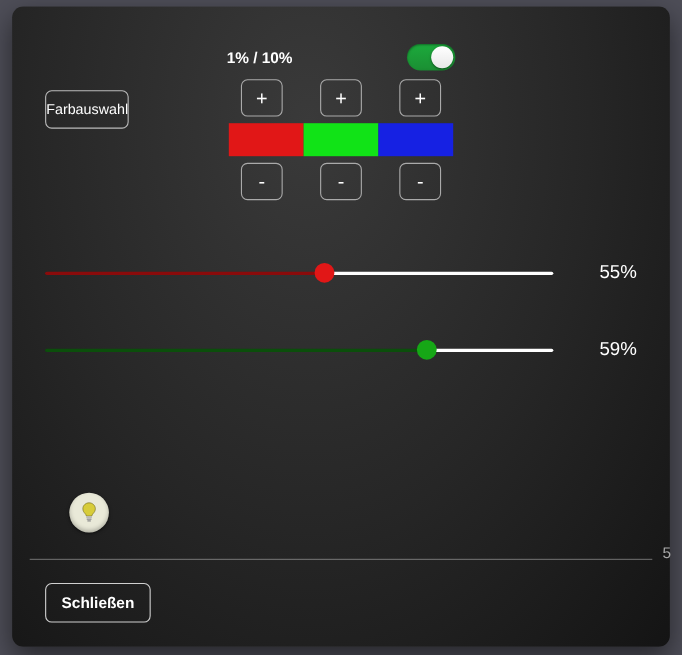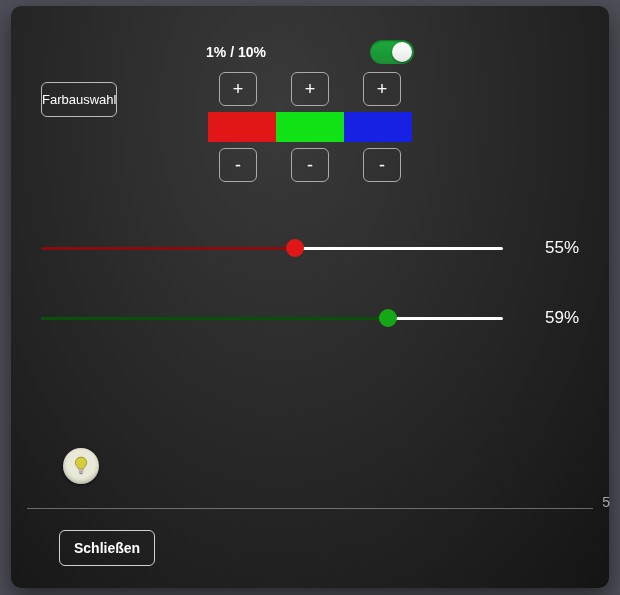--- a/index.html
+++ b/index.html
@@ -87,21 +87,21 @@
   .sep{
     position:absolute;left:16px;right:16px;top:502px;height:1px;
     background:rgba(255,255,255,.35);
   }
   .edgenum{
     position:absolute;right:-1px;top:488px;color:#a7a7a7;font-size:14px;
   }
   .closebtn{
     position:absolute;left:30px;top:524px;
     padding:9px 14px;border:1px solid #d0d0d0;border-radius:6px;
-    background:transparent;color:#fff;font-size:14px;font-weight:700;margin-left:18px;
+    background:transparent;color:#fff;font-size:14px;font-weight:700;
   }
 </style>
 </head>
 <body>
 
 <div class="panel">
 
   <div class="toprow">
     <span class="steplabel">1% / 10%</span>
     <div class="toggle">

